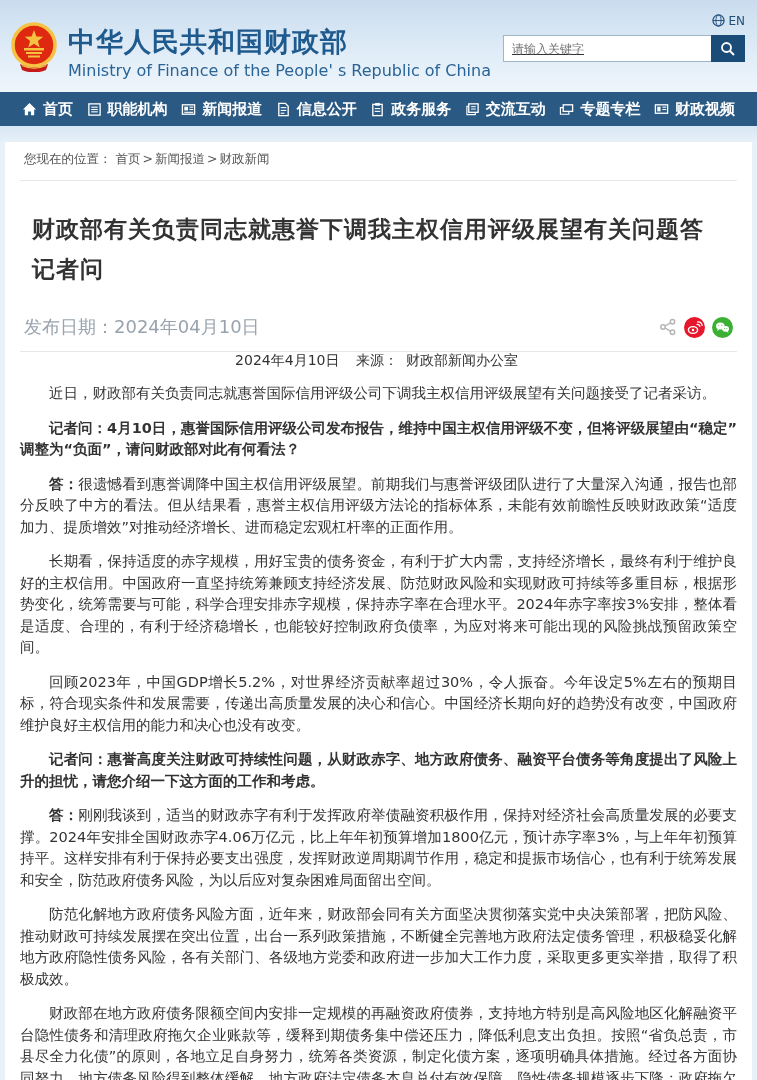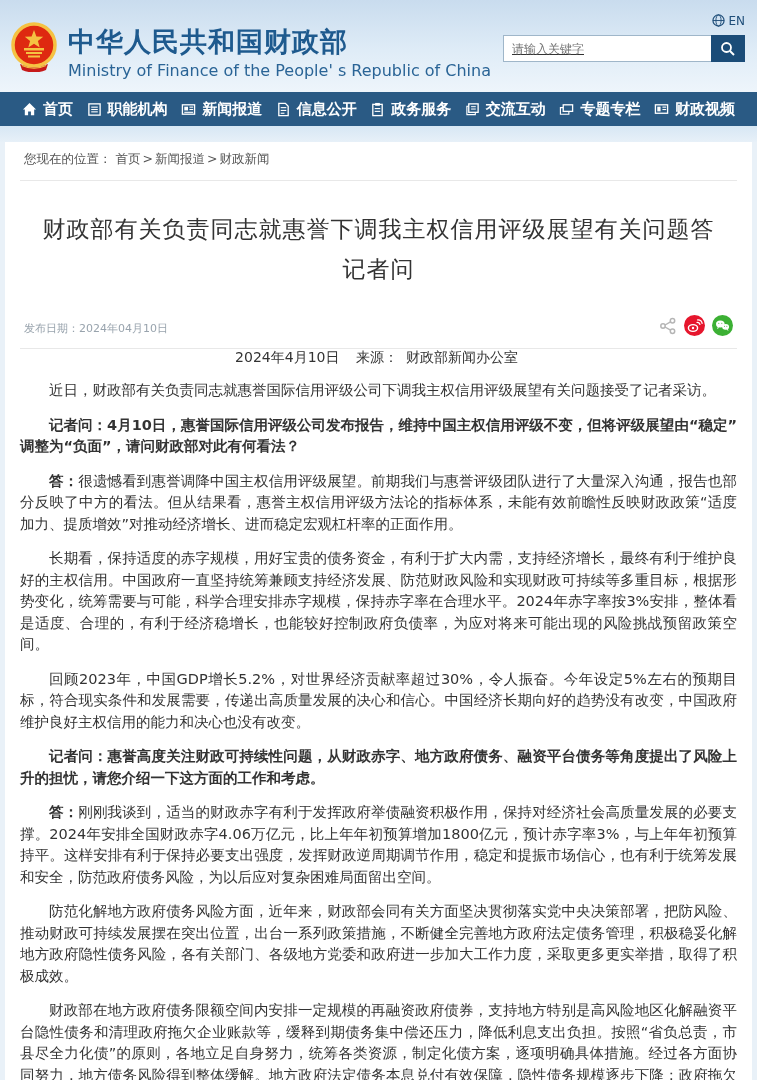--- a/index.html
+++ b/index.html
@@ -45,28 +45,28 @@
   .sky-strip{ height:16px; background:linear-gradient(180deg,#d7e7f4,#e7f0f8); }
 
   
   .main-panel{ background:#fff; margin:0 5px; min-height:938px; padding:0 15px 20px; }
 
   .breadcrumb{ font-size:12.5px; color:#555; padding:9px 4px 12px; border-bottom:1px solid #e8e8e8;}
   .breadcrumb .crumb{ cursor:pointer; }
   .breadcrumb .sep{ margin:0 2px; }
 
   .article-title{
-    font-size:23px; font-weight:400; color:#333; text-align:center;
+    font-size:23px; font-weight:700; color:#333; text-align:left;
     line-height:40px; margin:28px 12px 0; letter-spacing:1px;
   }
 
   .meta-row{
-    display:flex; justify-content:space-between; align-items:flex-end;
+    display:flex; justify-content:space-between; align-items:center;
     margin-top:26px; padding:0 4px 12px; border-bottom:1px solid #e8e8e8;
-    font-size:11px; color:#98a3ad;
+    font-size:18px; color:#98a3ad;
   }
   .share-icons{ display:flex; align-items:center; gap:7px; }
   .share-icons .sicon{ cursor:pointer; display:inline-flex; }
 
   .dateline{ text-align:center; font-size:14px; color:#333; }
   .dateline span{ margin:0 4px; }
 
   .article-body{ margin-top:4px; }
   .para{
     font-size:14.5px; line-height:21.5px; color:#333;

